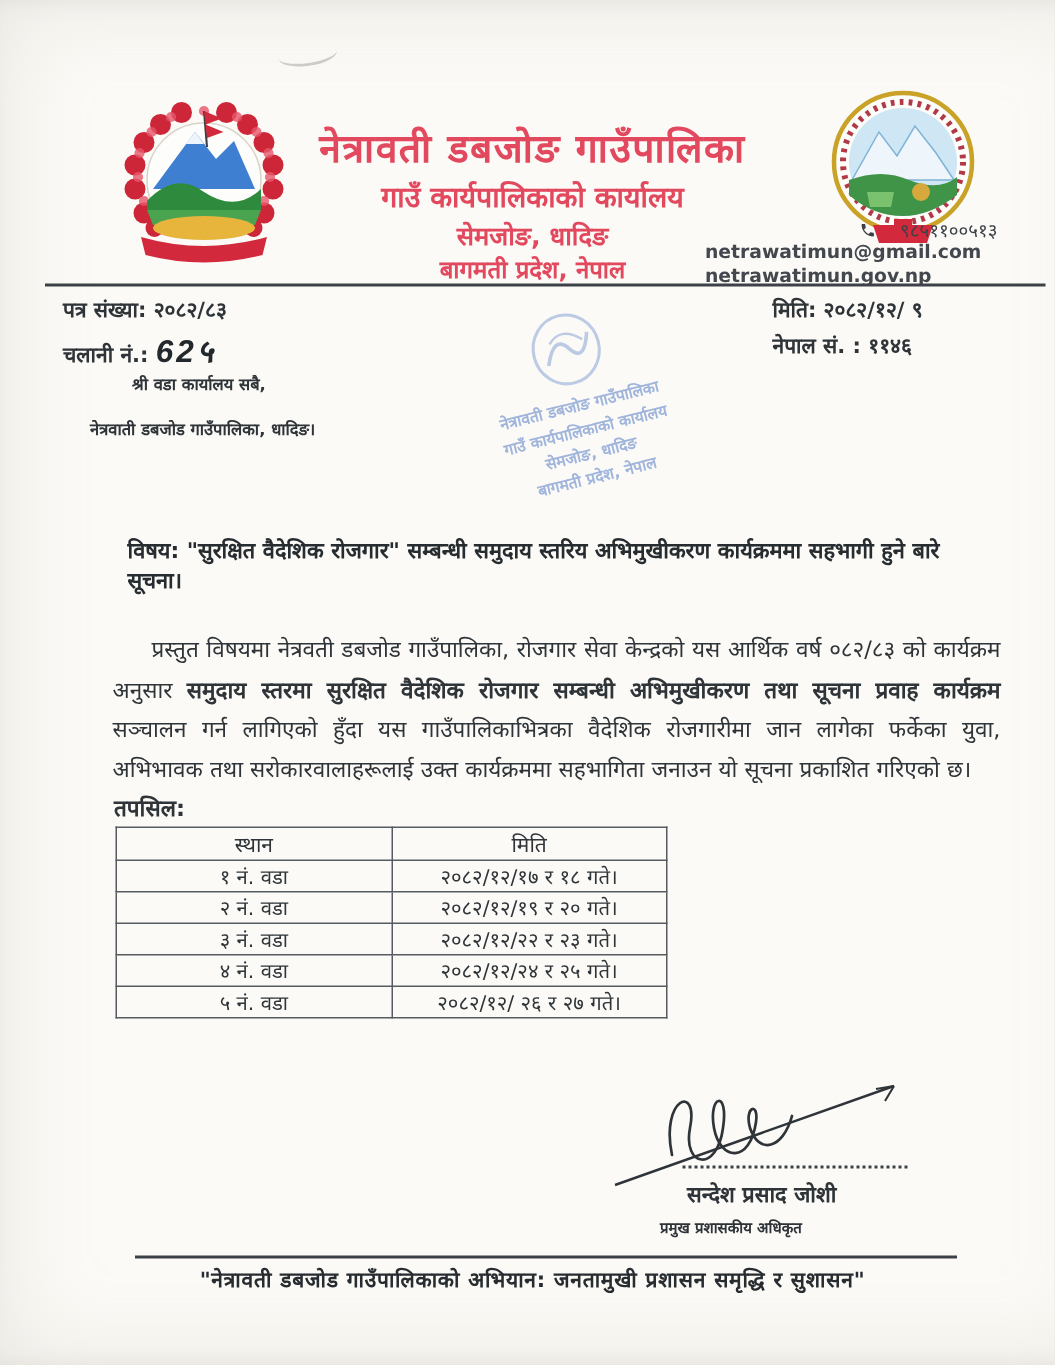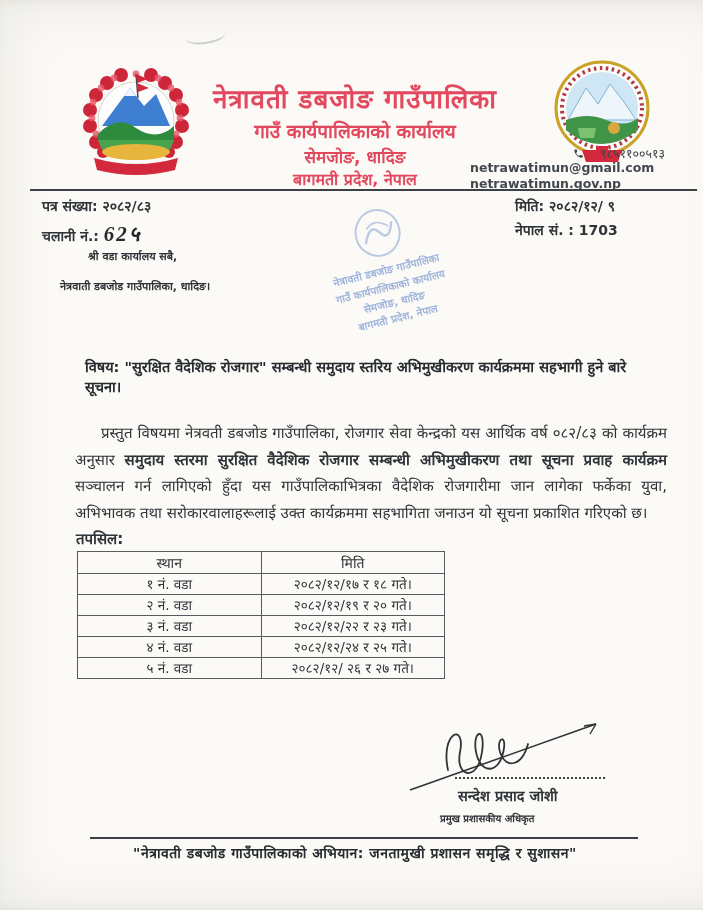--- a/index.html
+++ b/index.html
@@ -11,21 +11,21 @@
     color:#2f3439;overflow:hidden;padding-left:36px;
   }
   .abs{position:absolute;}
   
   .title{font-size:26px;font-weight:bold;letter-spacing:1px;text-align:center;}
   .hline{font-weight:bold;text-align:center;}
   .contact{font-weight:bold;color:#43484e;font-size:12.5px;text-align:left;line-height:1.25;}
   .phone-row{display:flex;align-items:center;justify-content:flex-end;gap:16px;font-weight:normal;color:#3c4147;font-size:12.5px;}
   .rule{background:#3c4147;height:2px;}
   .meta{font-weight:bold;font-size:14px;color:#2f3439;}
-  .hand{font-family:Liberation Serif, serif;font-style:italic;font-size:21px;color:#23282d;letter-spacing:2px;}
+  .hand{font-family:Liberation Sans, sans-serif;font-style:italic;font-size:21px;color:#23282d;letter-spacing:2px;}
   .recip{font-size:11px;color:#2f3439;font-weight:bold;}
   .subject{font-weight:bold;font-size:14.5px;color:#272c31;}
   .bodytext{font-size:15px;line-height:1.78;text-align:justify;color:#2f3439;}
   .bodytext .indent{display:inline-block;width:26px;}
   .tapsil{font-size:15px;font-weight:bold;}
   table.sched{border-collapse:collapse;width:368px;font-size:13.5px;color:#2f3439;}
   table.sched td,table.sched th{border:1.4px solid #565b62;text-align:center;padding:1px 4px;height:18px;font-weight:normal;}
   table.sched th{font-size:14px;}
   
   .stamp{color:#8aa4d6;opacity:.8;transform:rotate(-14deg);text-align:center;font-size:10.5px;line-height:1.55;font-weight:bold;}
@@ -140,21 +140,21 @@
     <span>पत्र संख्या: २०८२/८३</span>
   </div>
   <div class="abs meta" style="left:42px;top:219px;">
     <span>चलानी नं.:</span>
     <span class="hand">62५</span>
   </div>
   <div class="abs meta" style="left:515px;top:196px;">
     <span>मिति: २०८२/१२/ ९</span>
   </div>
   <div class="abs meta" style="left:515px;top:220px;">
-    <span>नेपाल सं. : 1703</span>
+    <span>नेपाल सं. : ११४६</span>
   </div>
 
   <div class="abs stamp" style="left:298px;top:206px;width:175px;">
     <svg width="64" height="52" viewBox="0 0 64 52" style="opacity:.7;">
       <ellipse cx="32" cy="26" rx="22" ry="23" fill="none" stroke="#8aa4d6" stroke-width="2"></ellipse>
       <path d="M18,34 Q26,14 34,26 Q42,38 48,18" fill="none" stroke="#8aa4d6" stroke-width="2.4"></path>
       <path d="M22,20 Q32,10 44,22" fill="none" stroke="#8aa4d6" stroke-width="1.6"></path>
     </svg>
     <div class="sline">नेत्रावती डबजोङ गाउँपालिका</div>
     <div class="sline">गाउँ कार्यपालिकाको कार्यालय</div>

